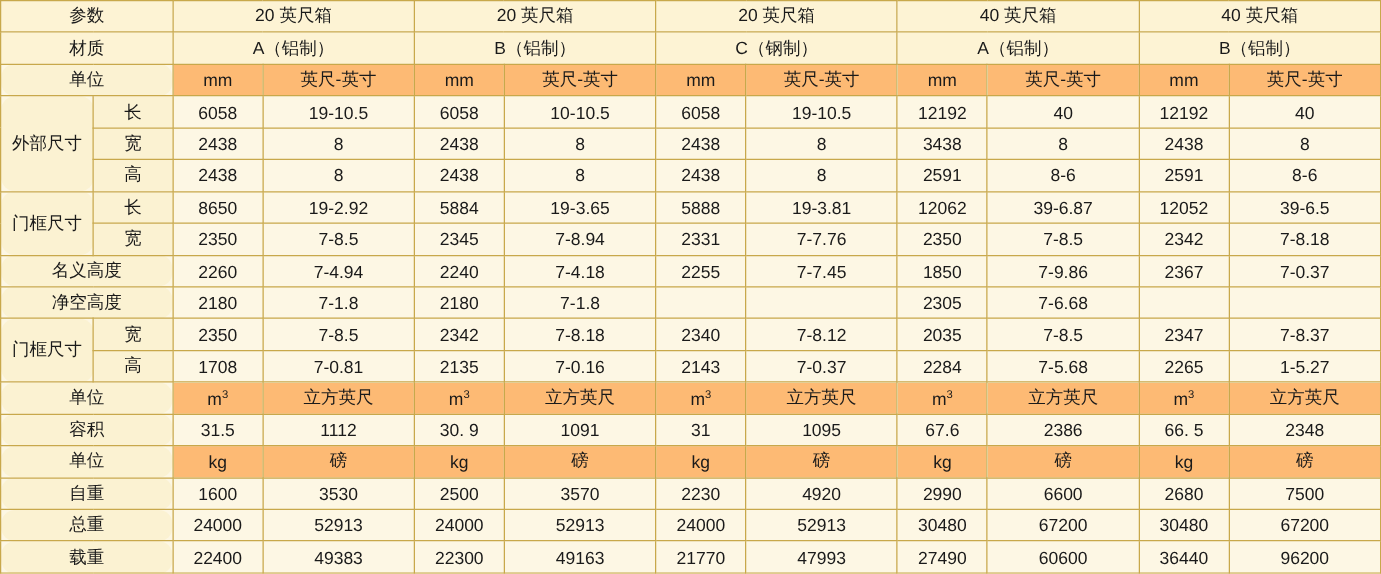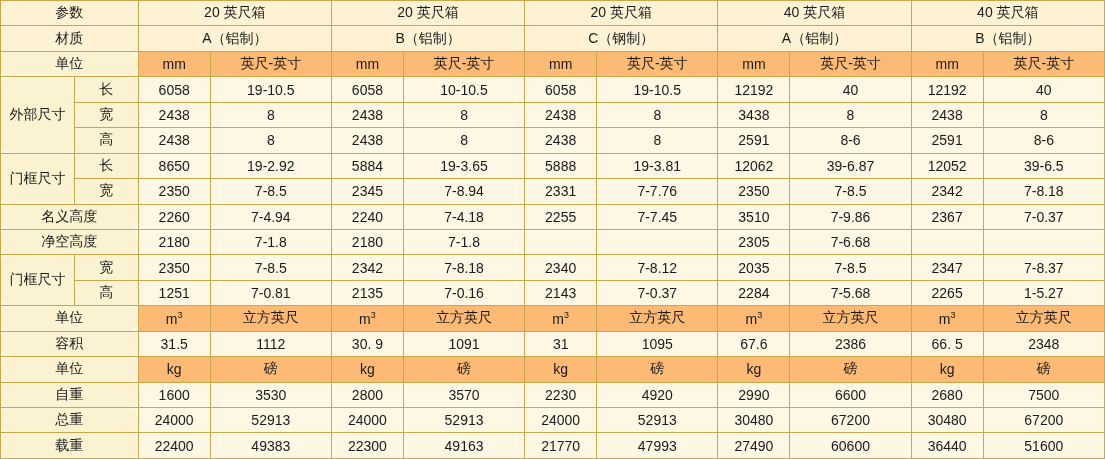--- a/index.html
+++ b/index.html
@@ -183,21 +183,21 @@
   </tr>
 
   <tr>
     <td class="c-label" colspan="2">名义高度</td>
     <td class="c-val">2260</td>
     <td class="c-val">7-4.94</td>
     <td class="c-val">2240</td>
     <td class="c-val">7-4.18</td>
     <td class="c-val">2255</td>
     <td class="c-val">7-7.45</td>
-    <td class="c-val">3510</td>
+    <td class="c-val">1850</td>
     <td class="c-val">7-9.86</td>
     <td class="c-val">2367</td>
     <td class="c-val">7-0.37</td>
   </tr>
 
   <tr>
     <td class="c-label" colspan="2">净空高度</td>
     <td class="c-val">2180</td>
     <td class="c-val">7-1.8</td>
     <td class="c-val">2180</td>
@@ -220,21 +220,21 @@
     <td class="c-val">2340</td>
     <td class="c-val">7-8.12</td>
     <td class="c-val">2035</td>
     <td class="c-val">7-8.5</td>
     <td class="c-val">2347</td>
     <td class="c-val">7-8.37</td>
   </tr>
 
   <tr>
     <td class="c-sub">高</td>
-    <td class="c-val">1251</td>
+    <td class="c-val">1708</td>
     <td class="c-val">7-0.81</td>
     <td class="c-val">2135</td>
     <td class="c-val">7-0.16</td>
     <td class="c-val">2143</td>
     <td class="c-val">7-0.37</td>
     <td class="c-val">2284</td>
     <td class="c-val">7-5.68</td>
     <td class="c-val">2265</td>
     <td class="c-val">1-5.27</td>
   </tr>
@@ -278,21 +278,21 @@
     <td class="c-unit">kg</td>
     <td class="c-unit">磅</td>
     <td class="c-unit">kg</td>
     <td class="c-unit">磅</td>
   </tr>
 
   <tr>
     <td class="c-label" colspan="2">自重</td>
     <td class="c-val">1600</td>
     <td class="c-val">3530</td>
-    <td class="c-val">2800</td>
+    <td class="c-val">2500</td>
     <td class="c-val">3570</td>
     <td class="c-val">2230</td>
     <td class="c-val">4920</td>
     <td class="c-val">2990</td>
     <td class="c-val">6600</td>
     <td class="c-val">2680</td>
     <td class="c-val">7500</td>
   </tr>
 
   <tr>
@@ -313,16 +313,16 @@
     <td class="c-label" colspan="2">载重</td>
     <td class="c-val">22400</td>
     <td class="c-val">49383</td>
     <td class="c-val">22300</td>
     <td class="c-val">49163</td>
     <td class="c-val">21770</td>
     <td class="c-val">47993</td>
     <td class="c-val">27490</td>
     <td class="c-val">60600</td>
     <td class="c-val">36440</td>
-    <td class="c-val">51600</td>
+    <td class="c-val">96200</td>
   </tr>
 </tbody>
   </table>
 
 </body></html>

